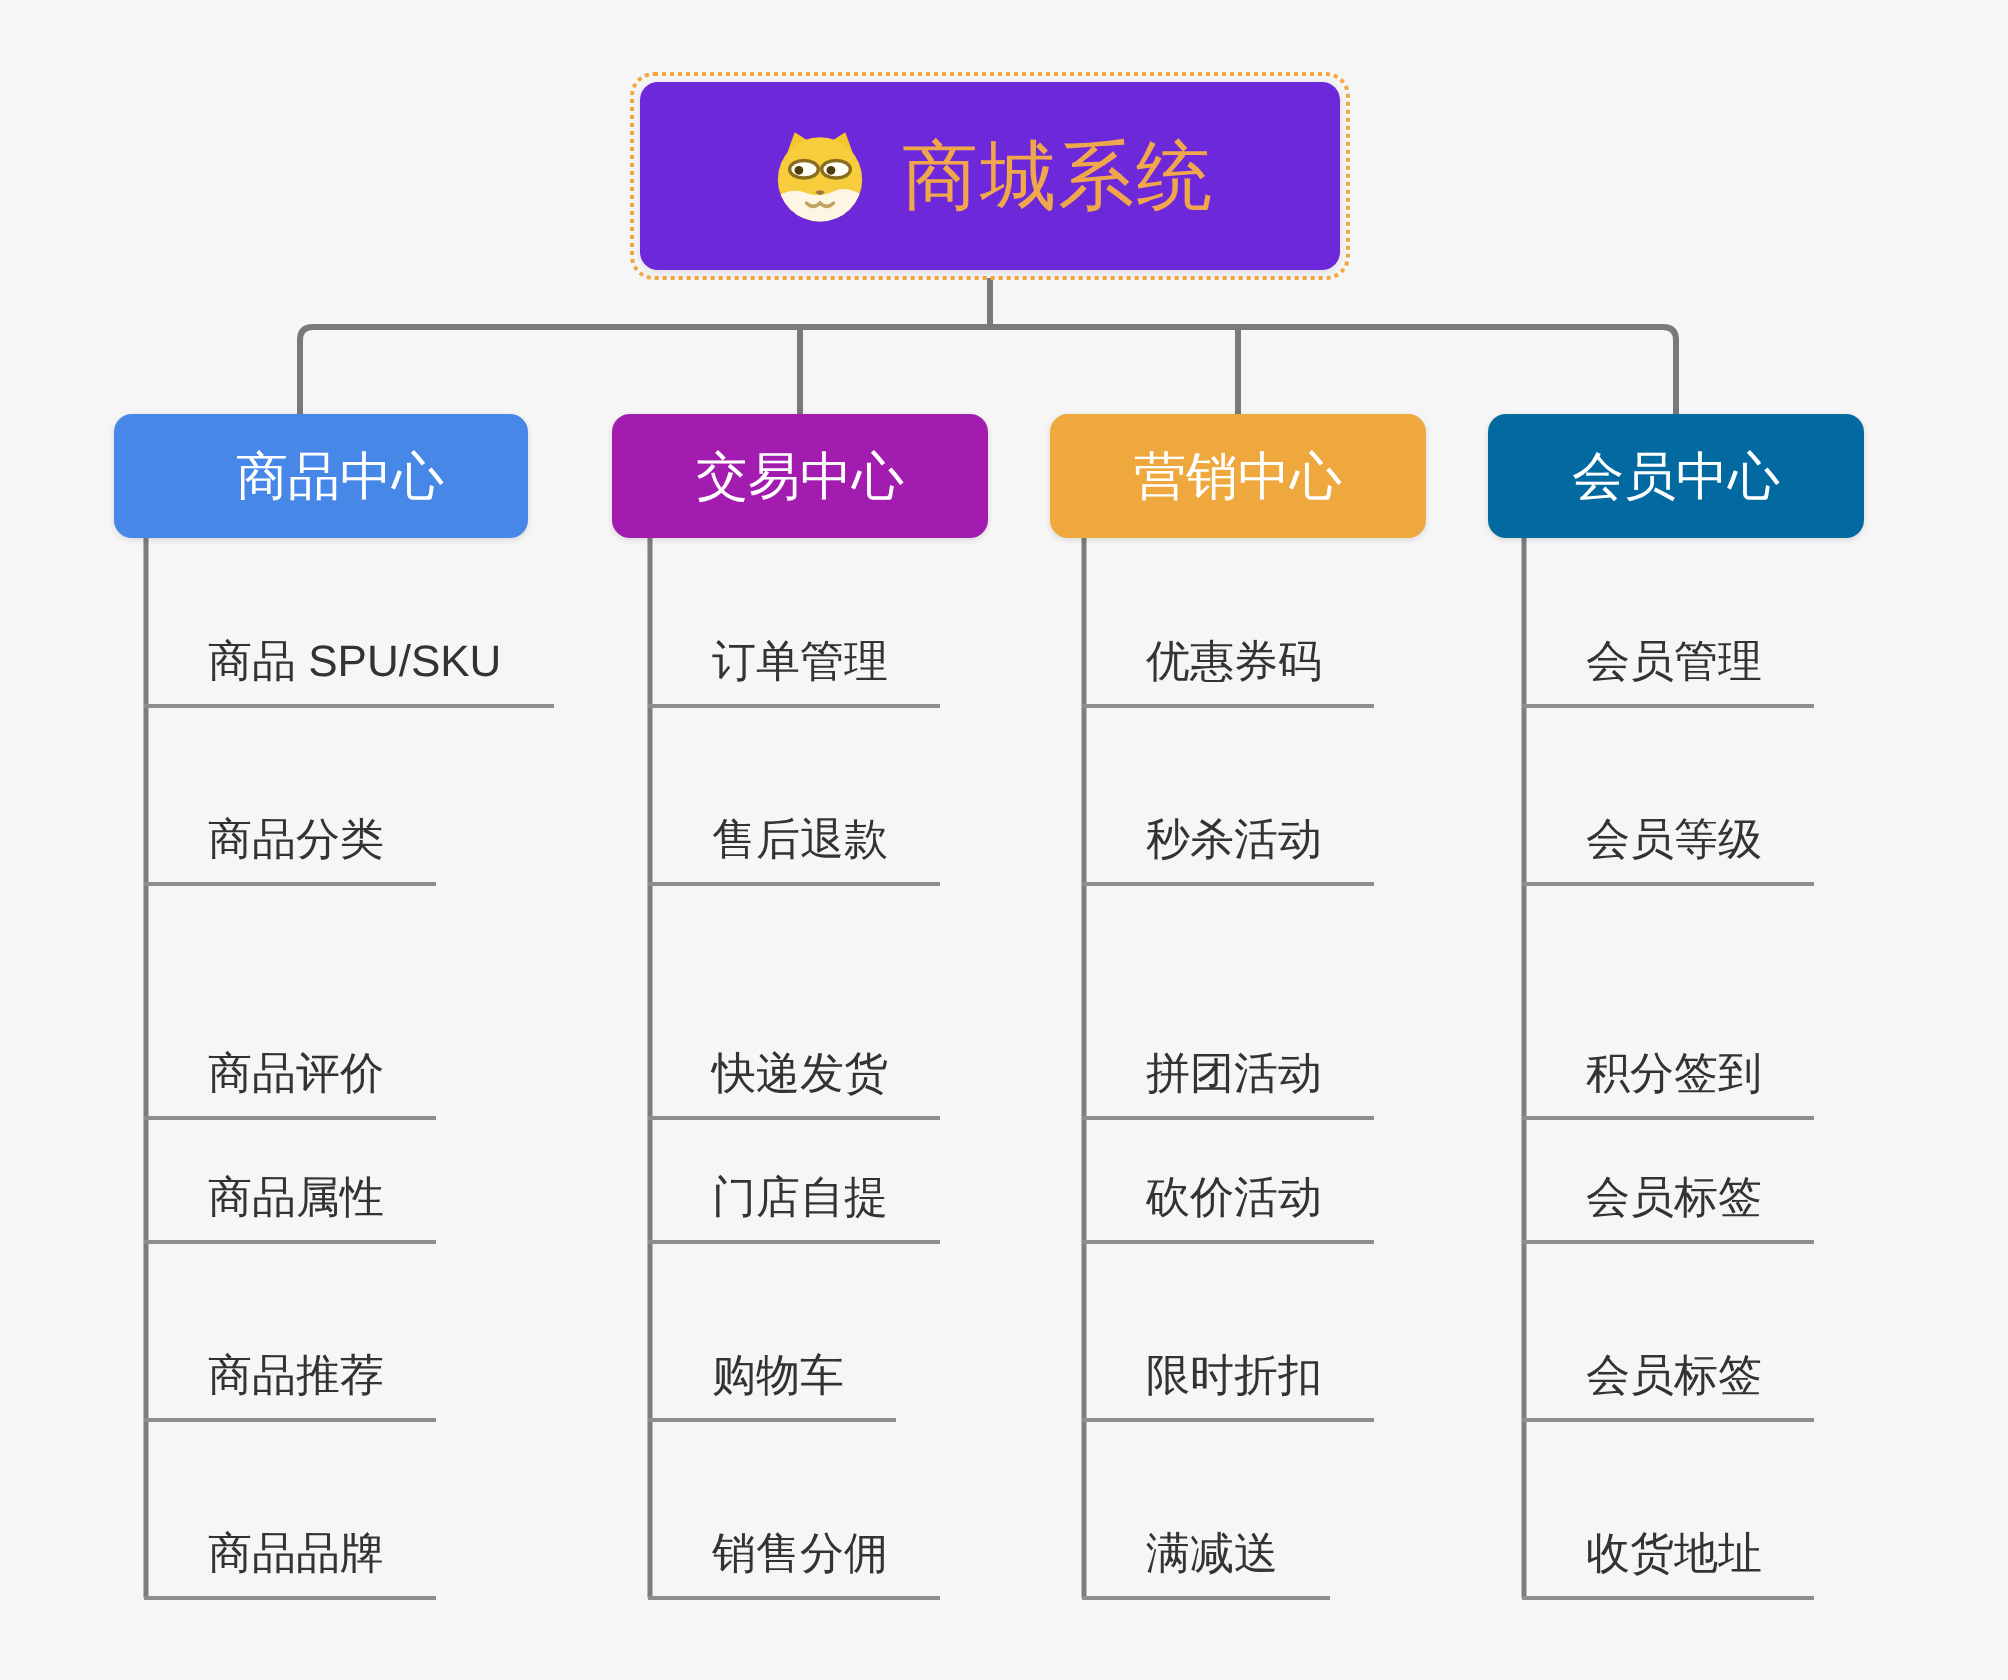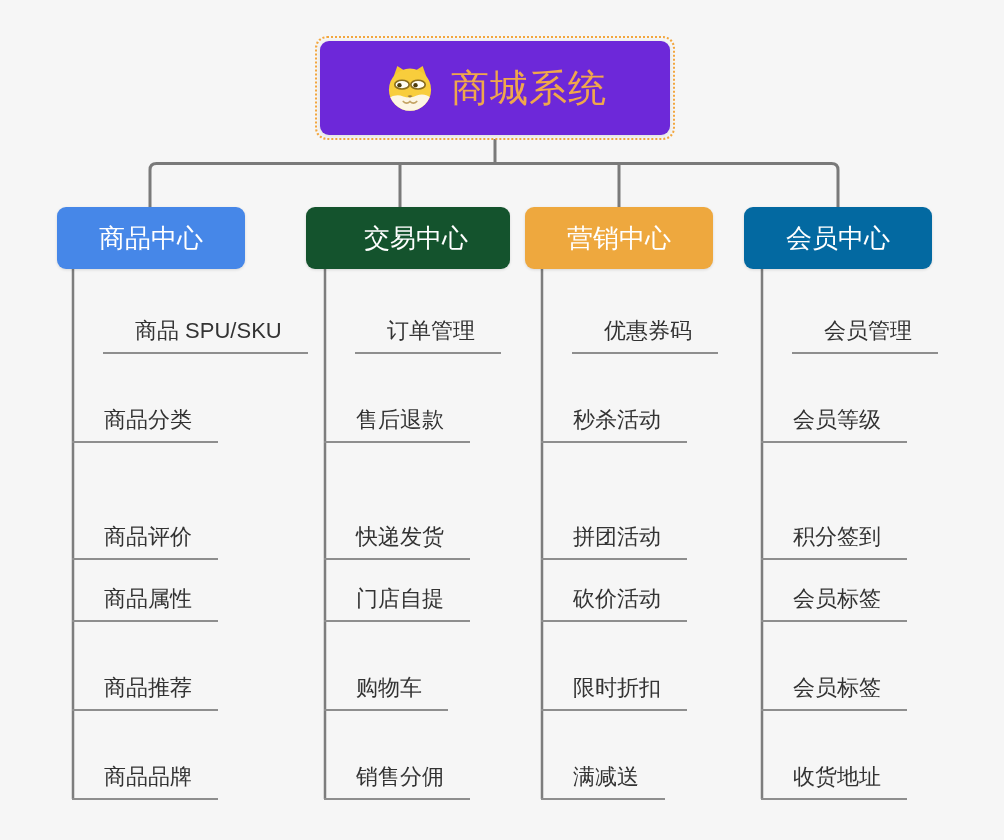--- a/index.html
+++ b/index.html
@@ -32,21 +32,21 @@
     box-shadow:0 1px 3px rgba(0,0,0,0.12);
   }
   .b0{left:57px;}  .b1{left:306px;}  .b2{left:525px;}  .b3{left:744px;}
 
   
   .leaf{
     position:absolute;font-size:22px;color:#333333;white-space:nowrap;
     padding:0 26px 7px 32px;border-bottom:2px solid #8e8e8e;line-height:28px;
   }
   .c0{left:72px;} .c1{left:324px;} .c2{left:541px;} .c3{left:761px;}
-  .r0{top:317px;margin-left:31px;} .r1{top:406px;} .r2{top:495px;margin-top:28px;} .r3{top:585px;} .r4{top:674px;} .r5{top:763px;}
+  .r0{top:317px;} .r1{top:406px;} .r2{top:495px;margin-top:28px;} .r3{top:585px;} .r4{top:674px;} .r5{top:763px;}
 </style>
 </head>
 <body>
 
 <div class="canvas">
 
   <svg class="wires" width="1004" height="840">
     <g stroke="#7a7a7a" stroke-width="3" fill="none">
       <path d="M495 139 V163.5"></path>
       <path d="M150 208 V170 Q150 163.5 156.5 163.5 H831.5 Q838 163.5 838 170 V208"></path>
@@ -75,24 +75,24 @@
         <ellipse cx="41.5" cy="28" rx="8.5" ry="5.2" fill="#fffdf4" stroke="#8a6d1f" stroke-width="2"></ellipse>
         <circle cx="19.5" cy="28.6" r="2.6" fill="#4e3c0d"></circle>
         <circle cx="38.5" cy="28.6" r="2.6" fill="#4e3c0d"></circle>
         <path d="M29 41.5 Q32 39.5 35 41.5 Q32 45 29 41.5 Z" fill="#9c7a44"></path>
         <path d="M24 48 Q28 52 32 48 Q36 52 40 48" stroke="#c3a263" stroke-width="2" fill="none" stroke-linecap="round"></path>
       </svg>
       <span class="root-title">商城系统</span>
     </div>
   </div>
 
-  <div class="branch b0" style="background: rgb(70, 135, 232);">
+  <div class="branch b0" style="background: rgb(70, 135, 232); padding-left: 19px;">
     <span>商品中心</span>
   </div>
-  <div class="branch b1" style="background: #14532d; padding-left: 16px;">
+  <div class="branch b1" style="background: #a21caf;">
     <span>交易中心</span>
   </div>
   <div class="branch b2" style="background: rgb(238, 168, 62); font-family: Liberation Mono, monospace;">
     <span>营销中心</span>
   </div>
   <div class="branch b3" style="background: #0369a1;">
     <span>会员中心</span>
   </div>
 
   <div class="leaf c0 r0">商品 SPU/SKU</div>

